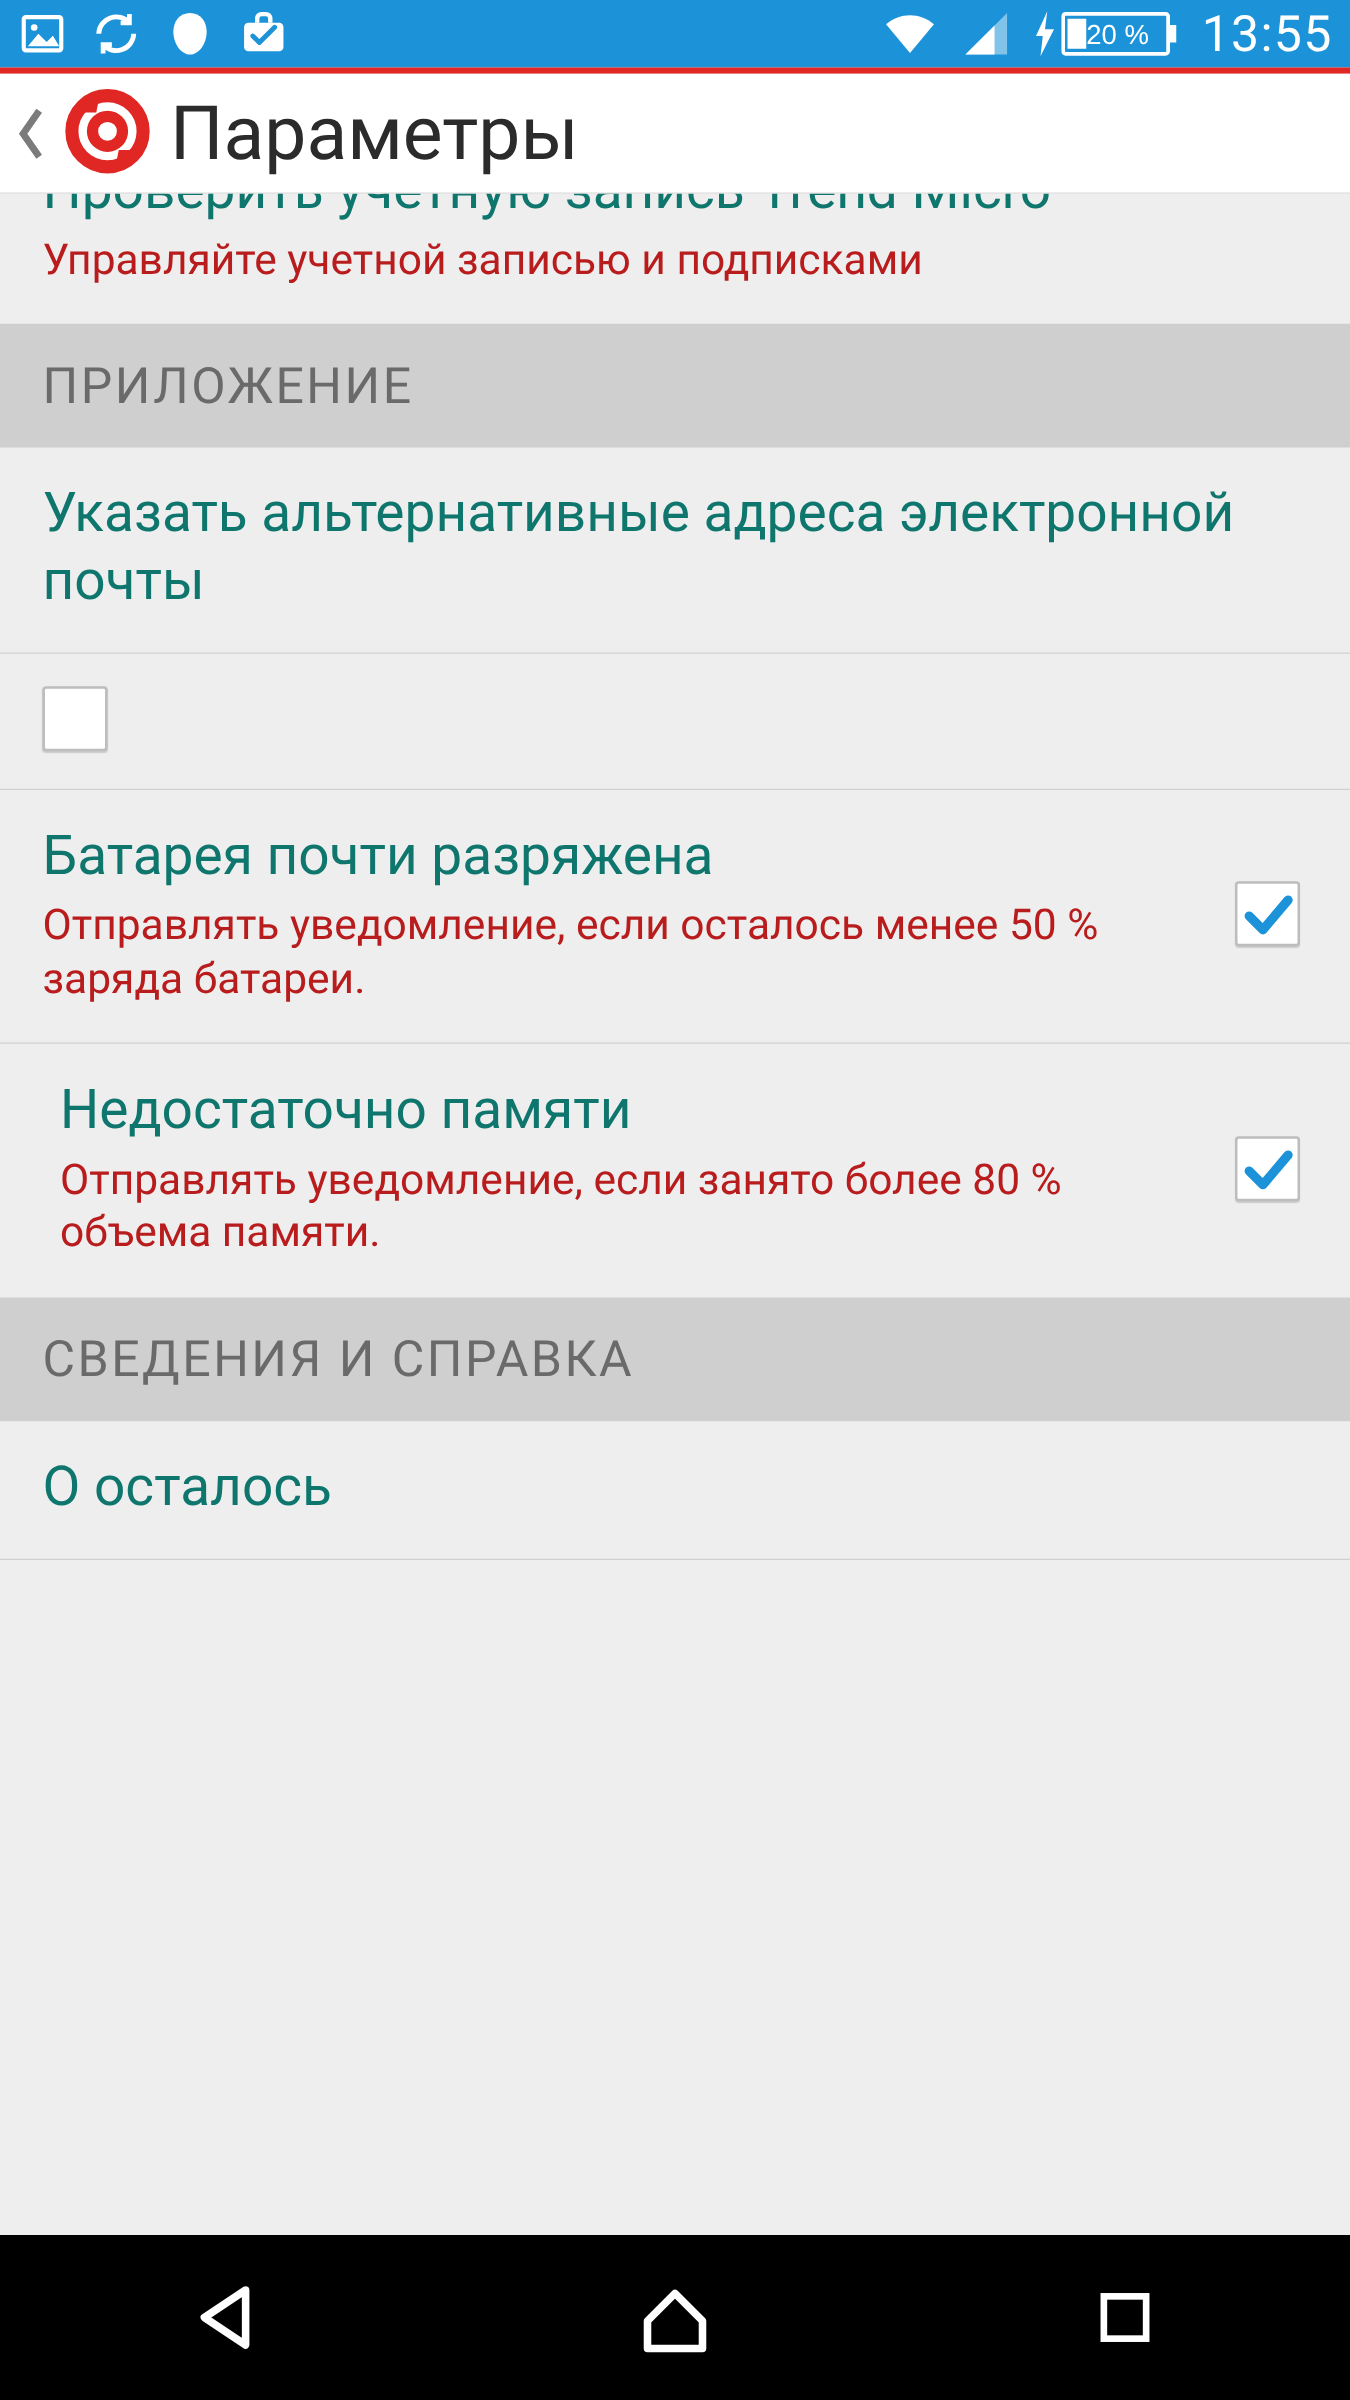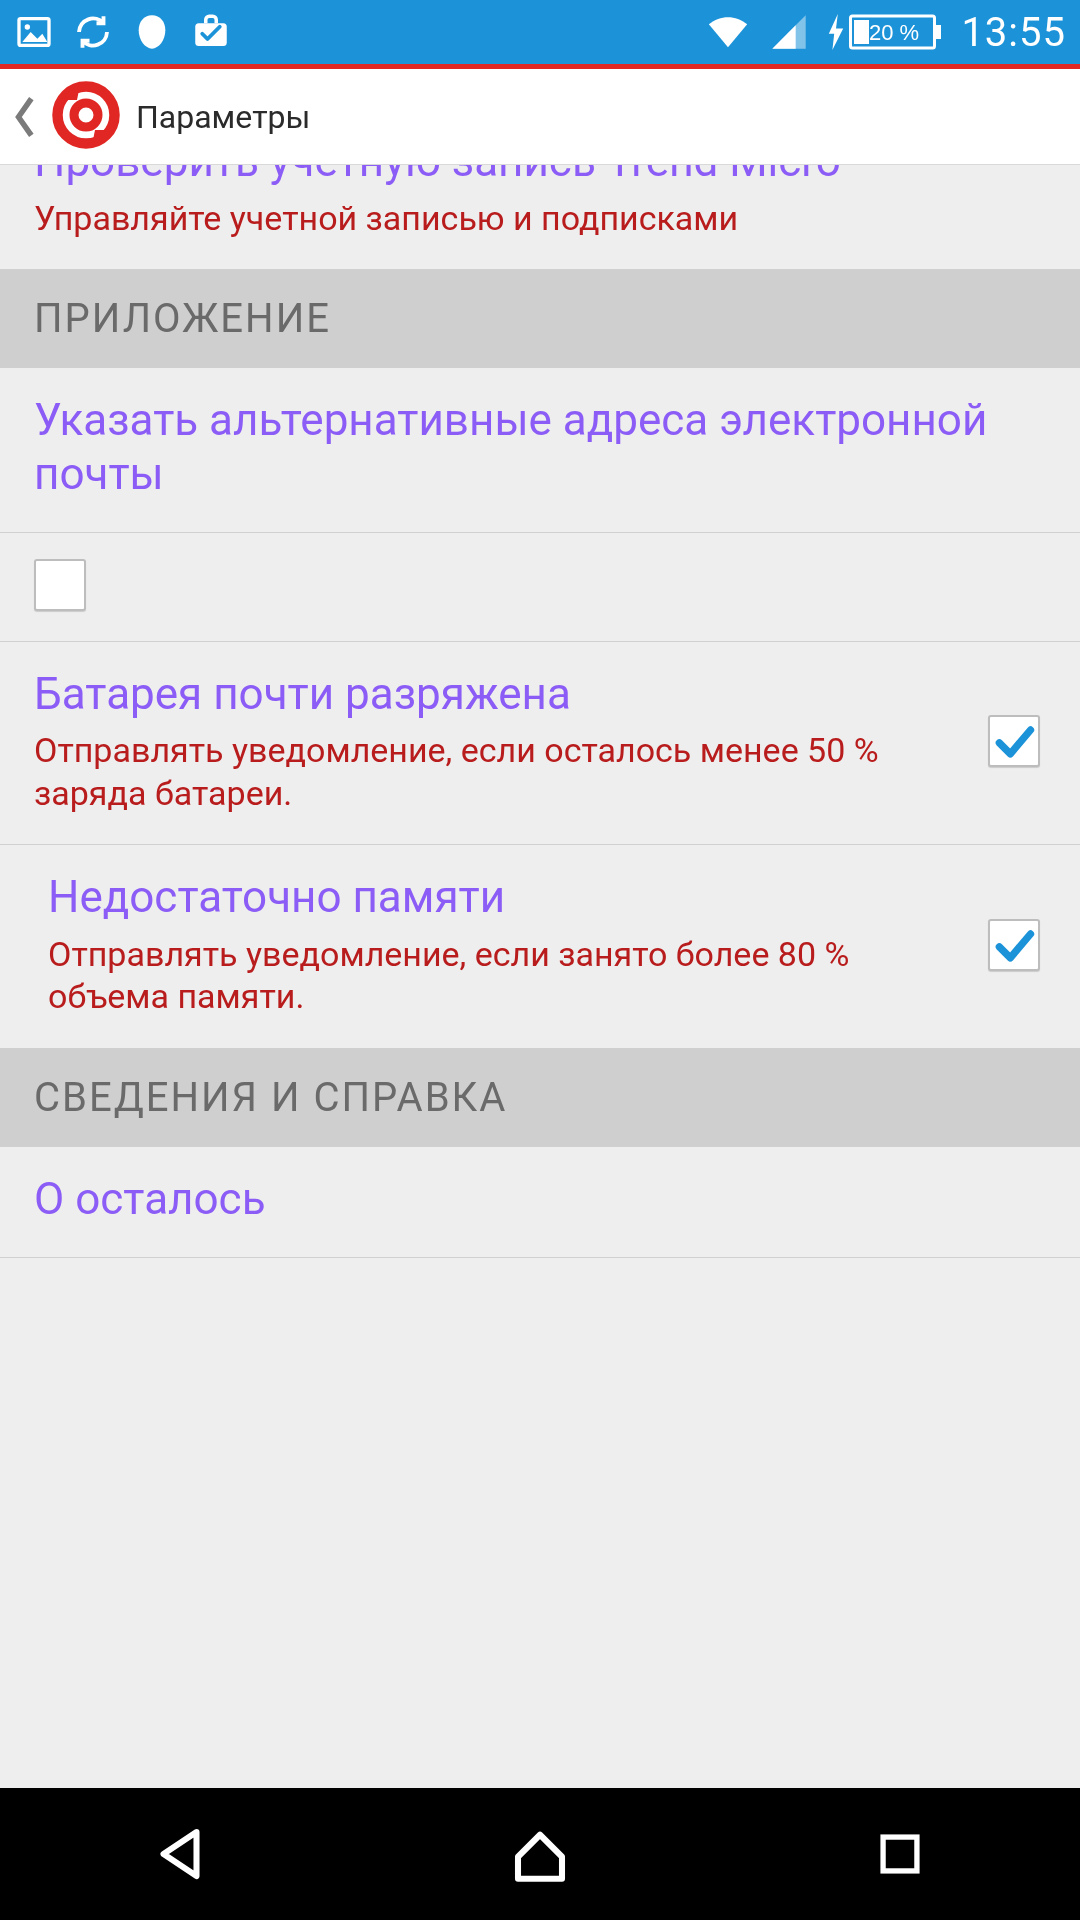--- a/index.html
+++ b/index.html
@@ -1,40 +1,40 @@
 <!DOCTYPE html>
 <html><head>
 <meta charset="utf-8">
 <style>
   * { margin: 0; padding: 0; box-sizing: border-box; }
   html, body { width: 1080px; height: 1920px; font-family: Roboto, "Helvetica Neue", Arial, sans-serif; background: #000; overflow: hidden; }
   .screen { width: 1080px; height: 1920px; background: #eeeeee; position: relative; display: flex; flex-direction: column; }
 
   
-  .status-bar { height: 64px; background: #1c93d9; display: flex; align-items: center; justify-content: space-between; padding: 0 14px; color: #fff; }
+  .status-bar { height: 54px; background: #1c93d9; display: flex; align-items: center; justify-content: space-between; padding: 0 14px; color: #fff; }
   .status-left, .status-right { display: flex; align-items: center; gap: 18px; }
   .status-bar svg { display: block; }
   .status-time { font-size: 40px; font-weight: 400; letter-spacing: 1px; }
   .battery-wrap { display: flex; align-items: center; gap: 4px; }
 
   
   .red-line { height: 5px; background: #e12724; }
 
   
   .app-bar { height: 96px; background: #fff; display: flex; align-items: center; padding: 0 12px; gap: 14px; border-bottom: 1px solid #d9d9d9; }
-  .app-title { font-size: 32px; color: #2b2b2b; }
+  .app-title { font-size: 60px; color: #2b2b2b; }
   .back-caret { width: 24px; display:flex; align-items:center; justify-content:center; }
 
   
   .list { flex: 1 1 auto; overflow: hidden; background: #eeeeee; position: relative; }
   .list-inner { position: absolute; left:0; right:0; top: -56px; }
 
   .item { padding: 26px 34px 30px 34px; border-bottom: 1px solid #d0d0d0; display: flex; align-items: center; gap: 20px; }
   .item .texts { flex: 1 1 auto; }
-  .item .title { font-size: 44px; color: #8b5cf6; line-height: 1.22; }
+  .item .title { font-size: 44px; color: #0f766e; line-height: 1.22; }
   .item .subtitle { font-size: 34px; color: #b91c1c; line-height: 1.25; margin-top: 8px; }
 
   .section-header { background: #cfcfcf; color: #6a6a6a; font-size: 40px; letter-spacing: 2px; padding: 26px 34px; }
 
   .checkbox { width: 52px; height: 52px; background: #fff; border: 2px solid #bdbdbd; border-radius: 3px; box-shadow: 0 1px 1px rgba(0,0,0,0.15); display:flex; align-items:center; justify-content:center; flex: 0 0 auto; margin-right: 6px; }
   .checkbox.unchecked {}
   .checkbox.checked svg { display:block; }
 
   
   .nav-bar { height: 132px; background: #000; display: flex; align-items: center; justify-content: space-around; }

